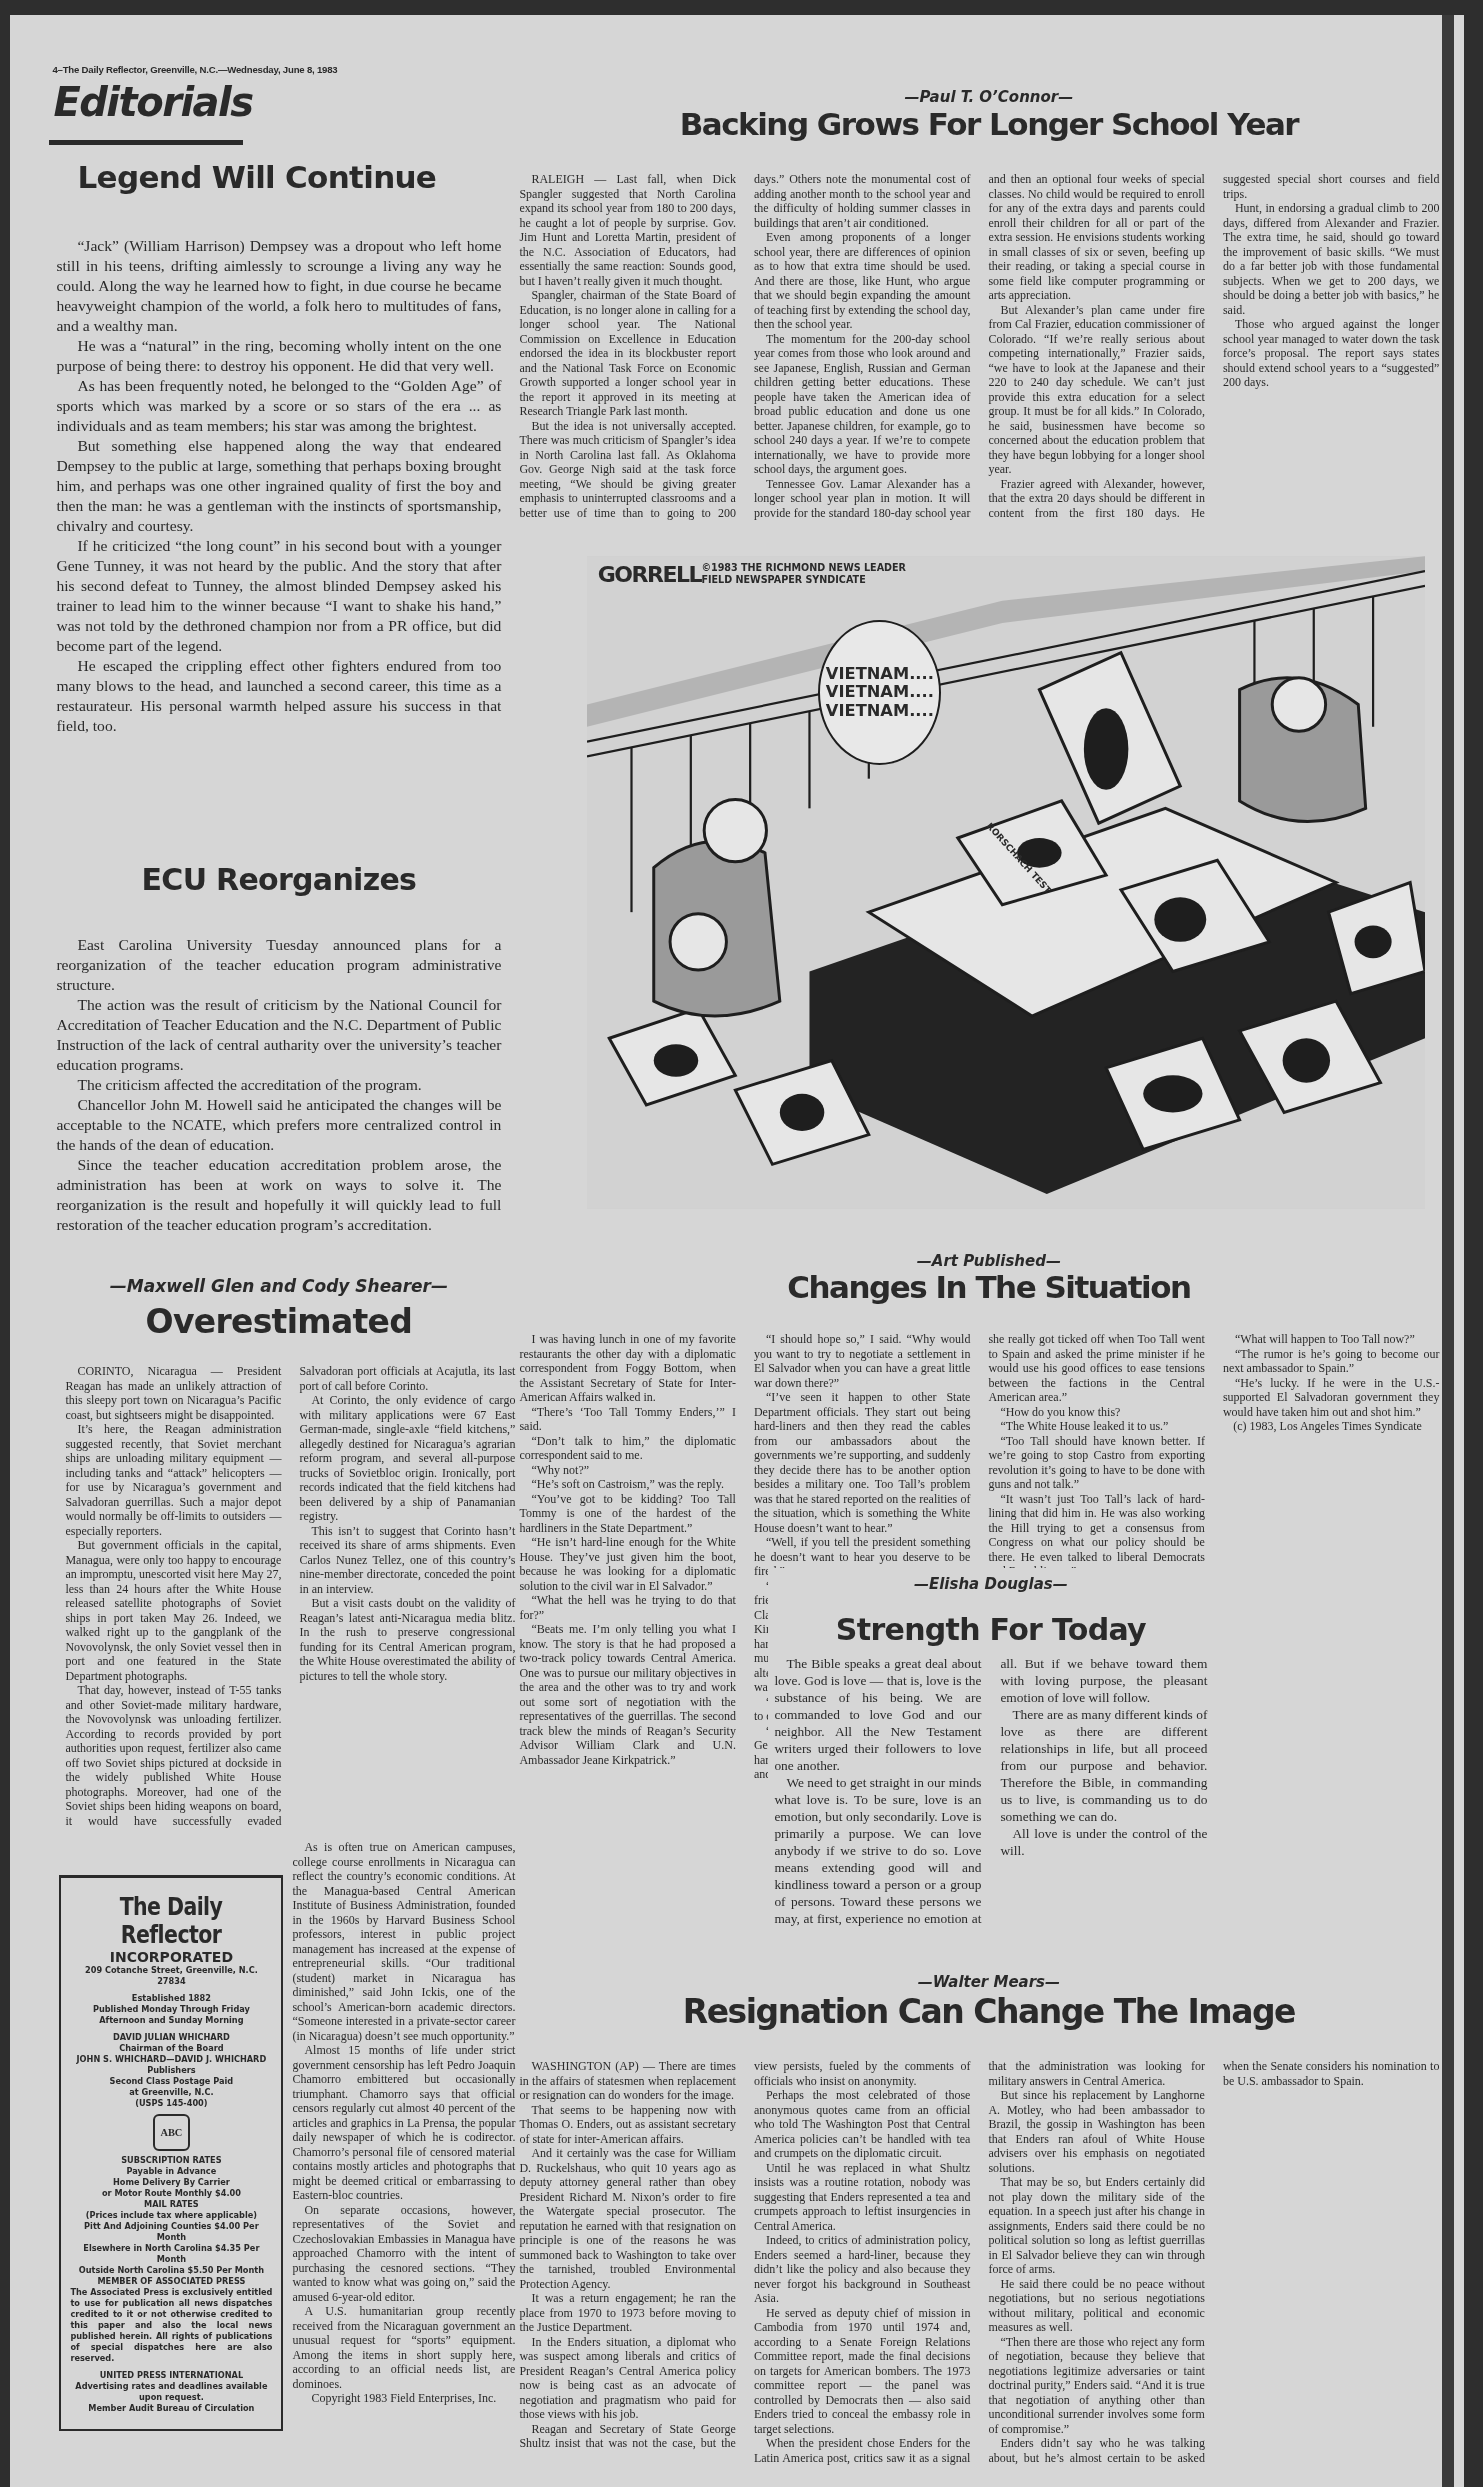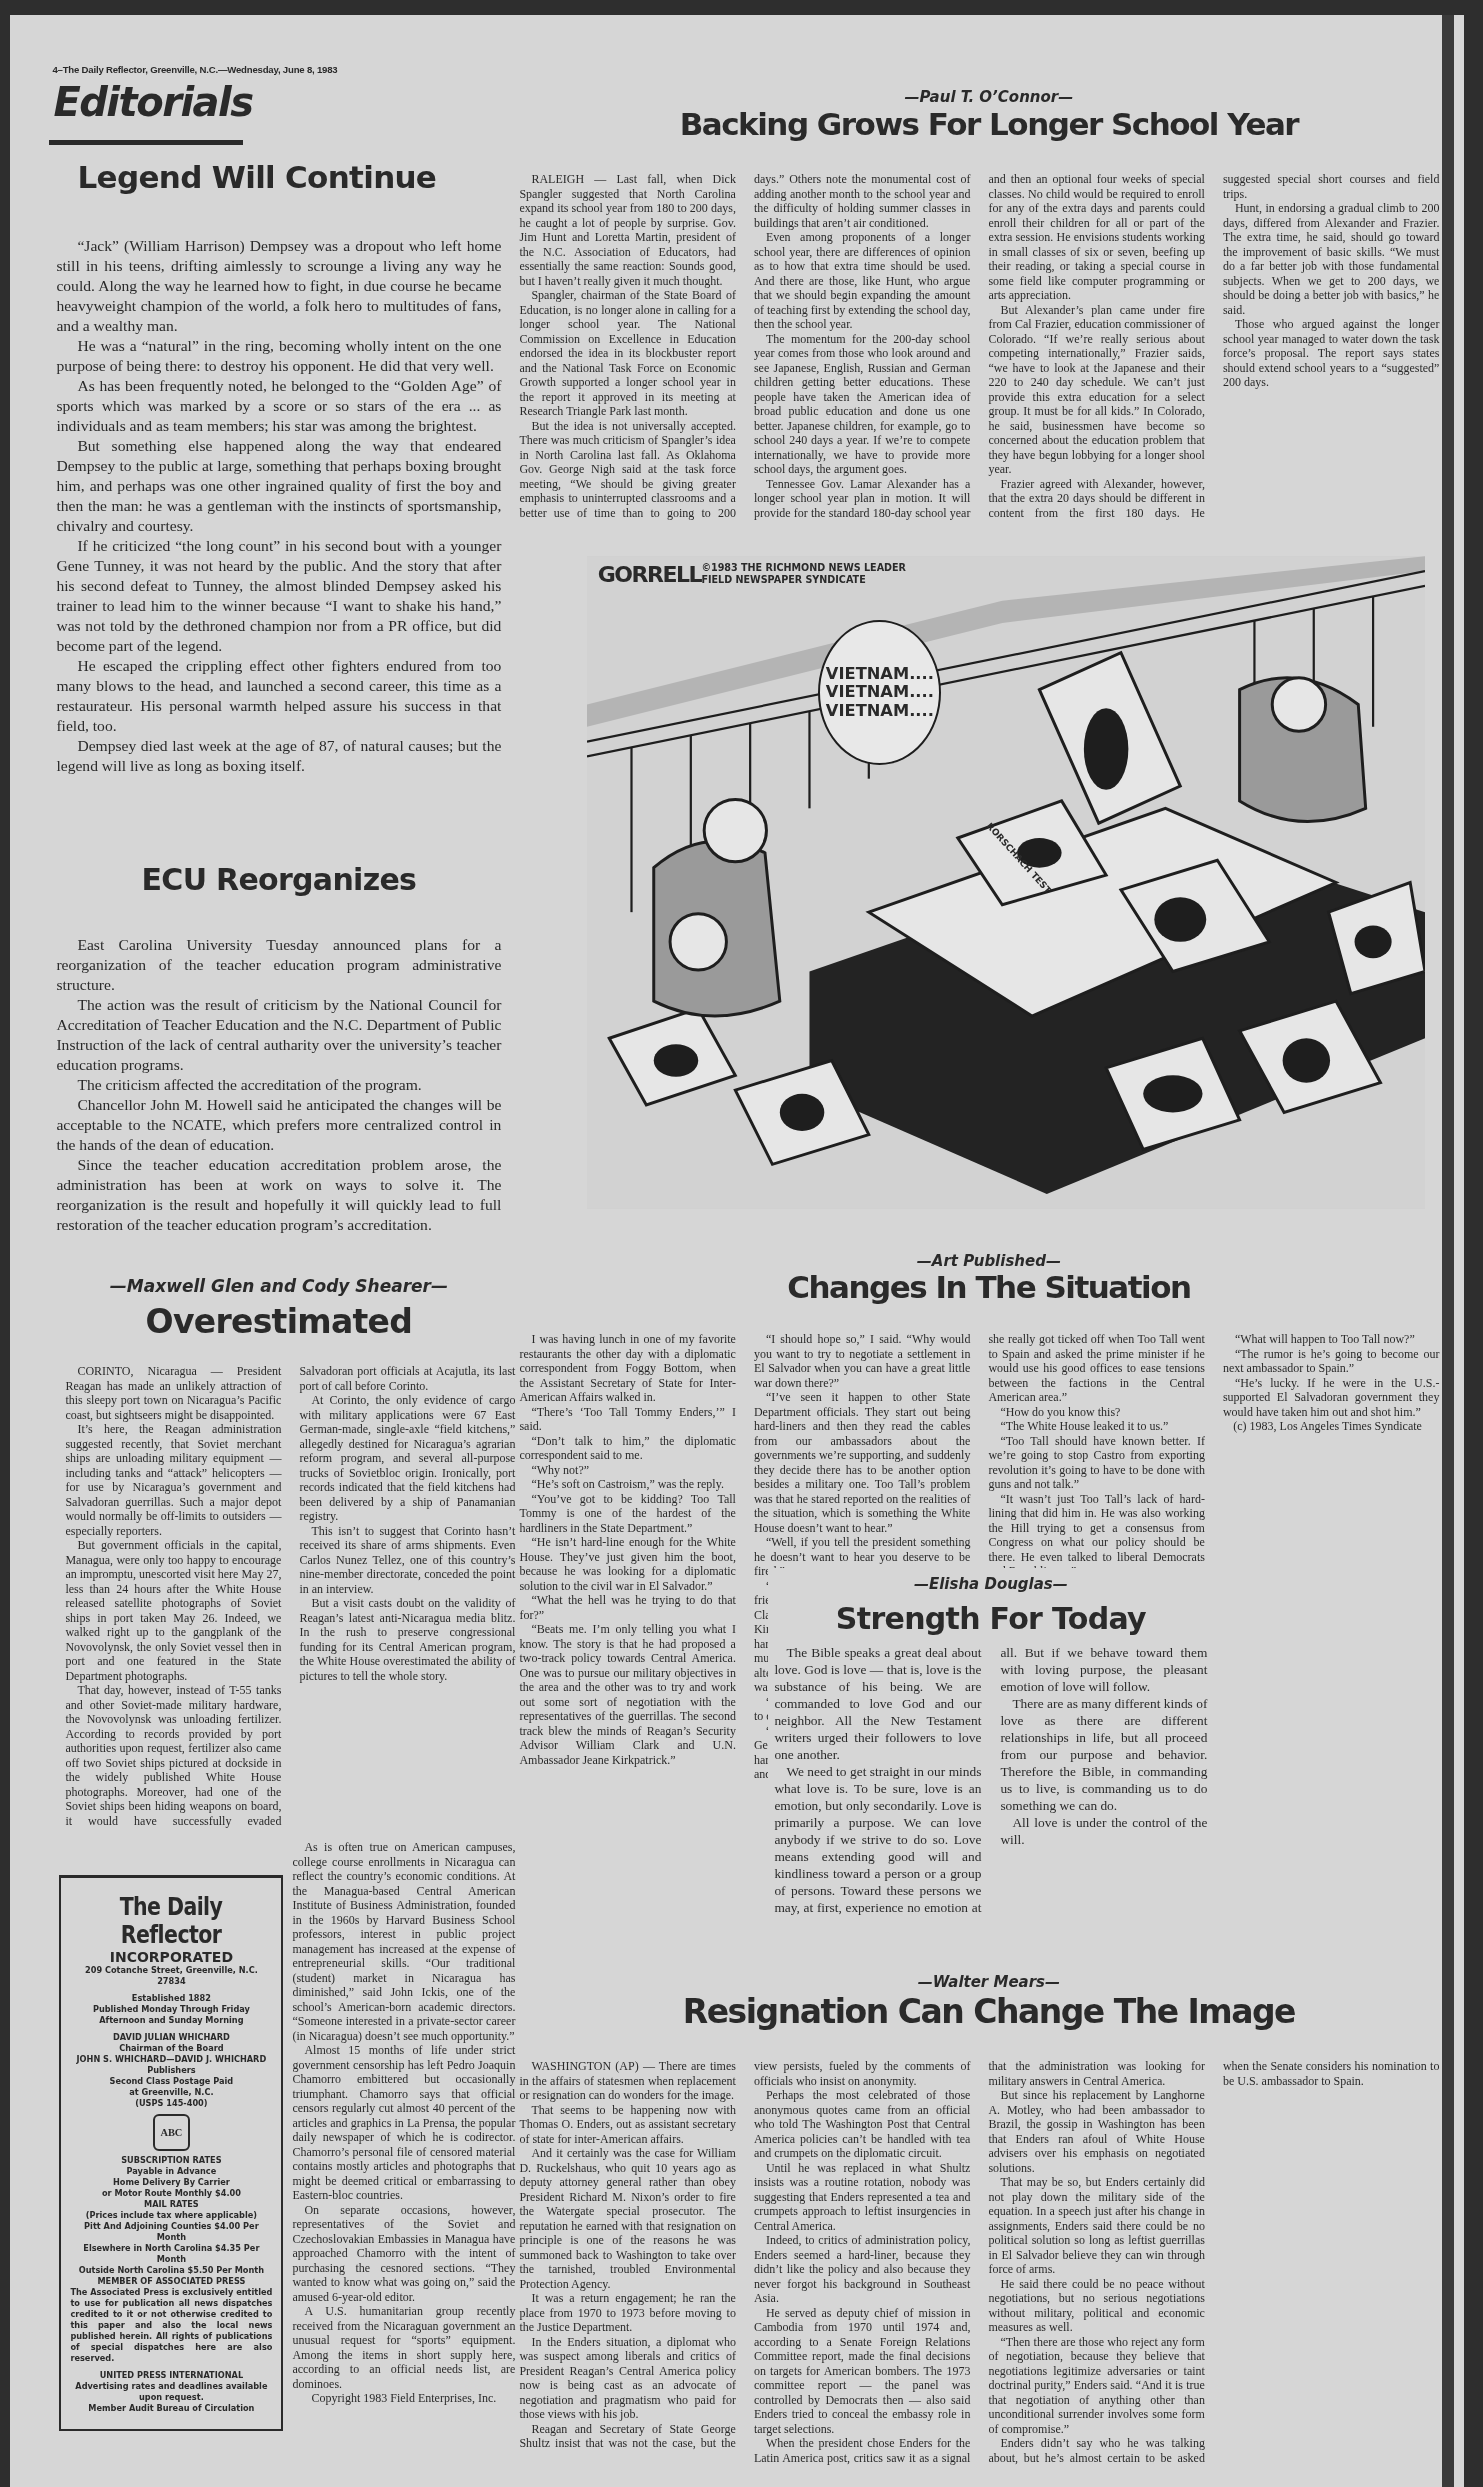--- a/index.html
+++ b/index.html
@@ -38,21 +38,20 @@
   <div class="abs mast-rule" style="left:39px;top:125px;width:194px;"></div>
 
   <div class="abs hl" style="left:39px;top:145px;width:415px;font-size:31px;">Legend Will Continue</div>
   <div class="abs body" style="left:46px;top:221px;width:445px;">
     <p>“Jack” (William Harrison) Dempsey was a dropout who left home still in his teens, drifting aimlessly to scrounge a living any way he could. Along the way he learned how to fight, in due course he became heavyweight champion of the world, a folk hero to multitudes of fans, and a wealthy man.</p>
     <p>He was a “natural” in the ring, becoming wholly intent on the one purpose of being there: to destroy his opponent. He did that very well.</p>
     <p>As has been frequently noted, he belonged to the “Golden Age” of sports which was marked by a score or so stars of the era ... as individuals and as team members; his star was among the brightest.</p>
     <p>But something else happened along the way that endeared Dempsey to the public at large, something that perhaps boxing brought him, and perhaps was one other ingrained quality of first the boy and then the man: he was a gentleman with the instincts of sportsmanship, chivalry and courtesy.</p>
     <p>If he criticized “the long count” in his second bout with a younger Gene Tunney, it was not heard by the public. And the story that after his second defeat to Tunney, the almost blinded Dempsey asked his trainer to lead him to the winner because “I want to shake his hand,” was not told by the dethroned champion nor from a PR office, but did become part of the legend.</p>
     <p>He escaped the crippling effect other fighters endured from too many blows to the head, and launched a second career, this time as a restaurateur. His personal warmth helped assure his success in that field, too.</p>
-    <p>Dempsey died last week at the age of 87, of natural causes; but the legend will live as long as boxing itself.</p>
   </div>
 
   <div class="abs hl" style="left:46px;top:848px;width:445px;font-size:30px;">ECU Reorganizes</div>
   <div class="abs body" style="left:46px;top:920px;width:445px;">
     <p>East Carolina University Tuesday announced plans for a reorganization of the teacher education program administrative structure.</p>
     <p>The action was the result of criticism by the National Council for Accreditation of Teacher Education and the N.C. Department of Public Instruction of the lack of central autharity over the university’s teacher education programs.</p>
     <p>The criticism affected the accreditation of the program.</p>
     <p>Chancellor John M. Howell said he anticipated the changes will be acceptable to the NCATE, which prefers more centralized control in the hands of the dean of education.</p>
     <p>Since the teacher education accreditation problem arose, the administration has been at work on ways to solve it. The reorganization is the result and hopefully it will quickly lead to full restoration of the teacher education program’s accreditation.</p>
   </div>
@@ -210,21 +209,21 @@
     <p>“Didn’t he realize when you start talking to Congress on international affairs you’re signing your own death warrant with this administration?”</p>
     <p>“I know it and you know it, but poor Too Tall lost his moral compass. The man became confused between his role as a State Department diplomat and a member of the White House team.”</p>
     <p>“What will happen to Too Tall now?”</p>
     <p>“The rumor is he’s going to become our next ambassador to Spain.”</p>
     <p>“He’s lucky. If he were in the U.S.-supported El Salvadoran government they would have taken him out and shot him.”</p>
     <p style="text-indent:10.4px;">(c) 1983, Los Angeles Times Syndicate</p>
   </div>
 
   <div class="abs" style="left:758px;top:1553px;width:445px;height:371px;background:#d6d6d6;">
     <div class="byline" style="font-size:15px;margin-top:7.4px;">—Elisha Douglas—</div>
-    <div class="hl" style="font-size:30px;margin-top:9px;">Strength For Today</div>
+    <div class="hl" style="font-size:30px;margin-top:20px;">Strength For Today</div>
     <div class="small cols" style="column-count:2;column-gap:19px;height:282px;margin-top:9px;font-size:13.4px;line-height:17px;padding:0 6px;">
       <p>The Bible speaks a great deal about love. God is love — that is, love is the substance of his being. We are commanded to love God and our neighbor. All the New Testament writers urged their followers to love one another.</p>
       <p>We need to get straight in our minds what love is. To be sure, love is an emotion, but only secondarily. Love is primarily a purpose. We can love anybody if we strive to do so. Love means extending good will and kindliness toward a person or a group of persons. Toward these persons we may, at first, experience no emotion at all. But if we behave toward them with loving purpose, the pleasant emotion of love will follow.</p>
       <p>There are as many different kinds of love as there are different relationships in life, but all proceed from our purpose and behavior. Therefore the Bible, in commanding us to live, is commanding us to do something we can do.</p>
       <p>All love is under the control of the will.</p>
     </div>
   </div>
 
   <div class="abs byline" style="left:504px;top:1958px;width:949px;font-size:15px;">—Walter Mears—</div>
   <div class="abs hl" style="left:504px;top:1979px;width:949px;font-size:33px;letter-spacing:-1.5px;">Resignation Can Change The Image</div>

